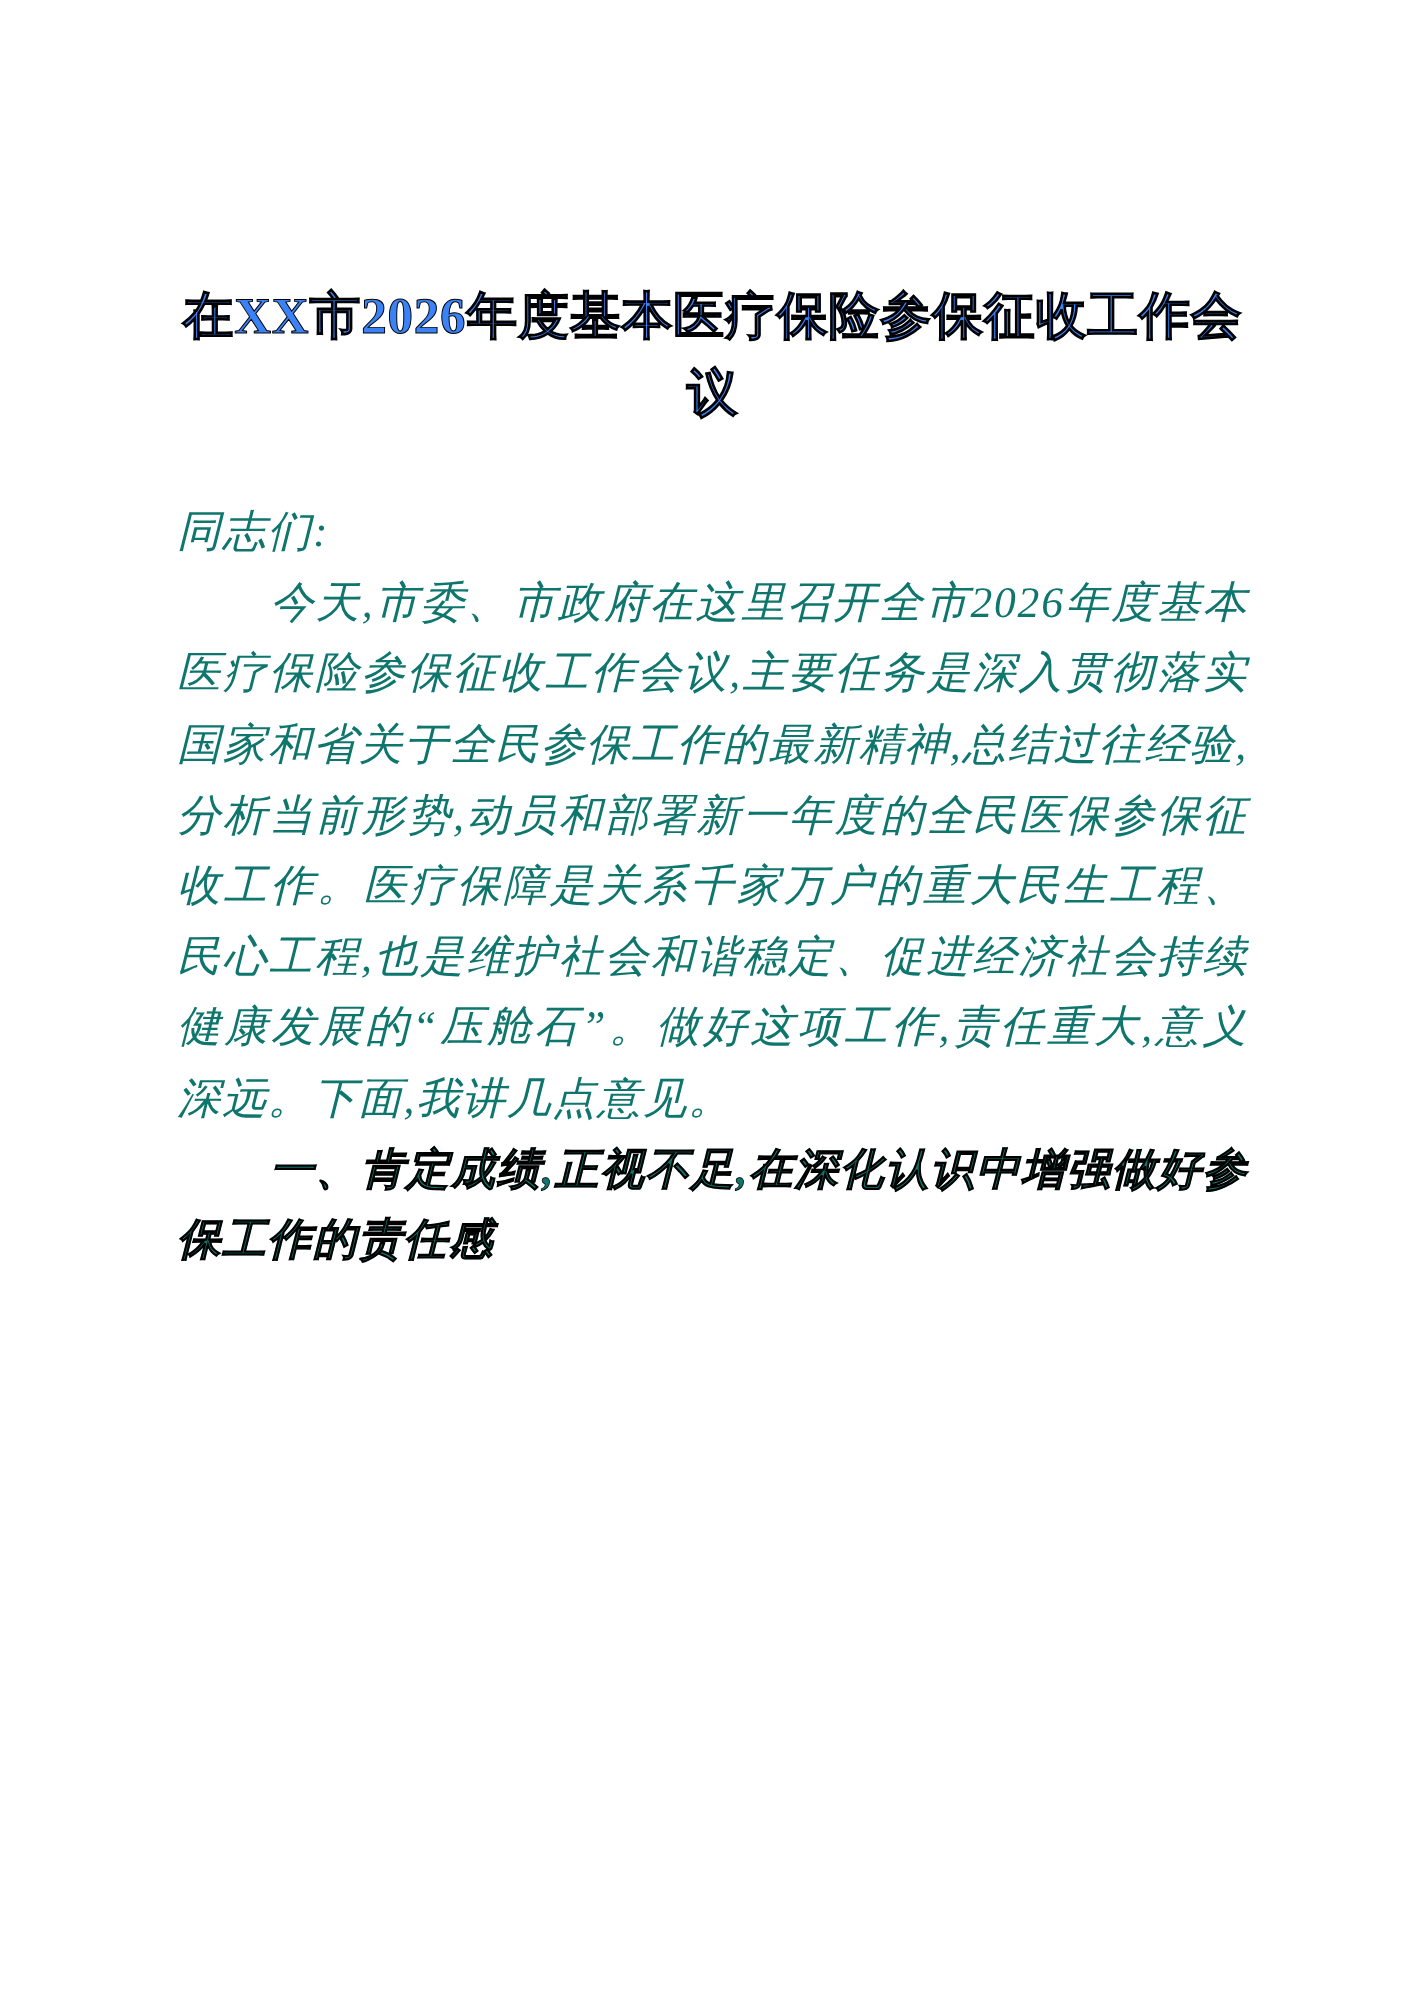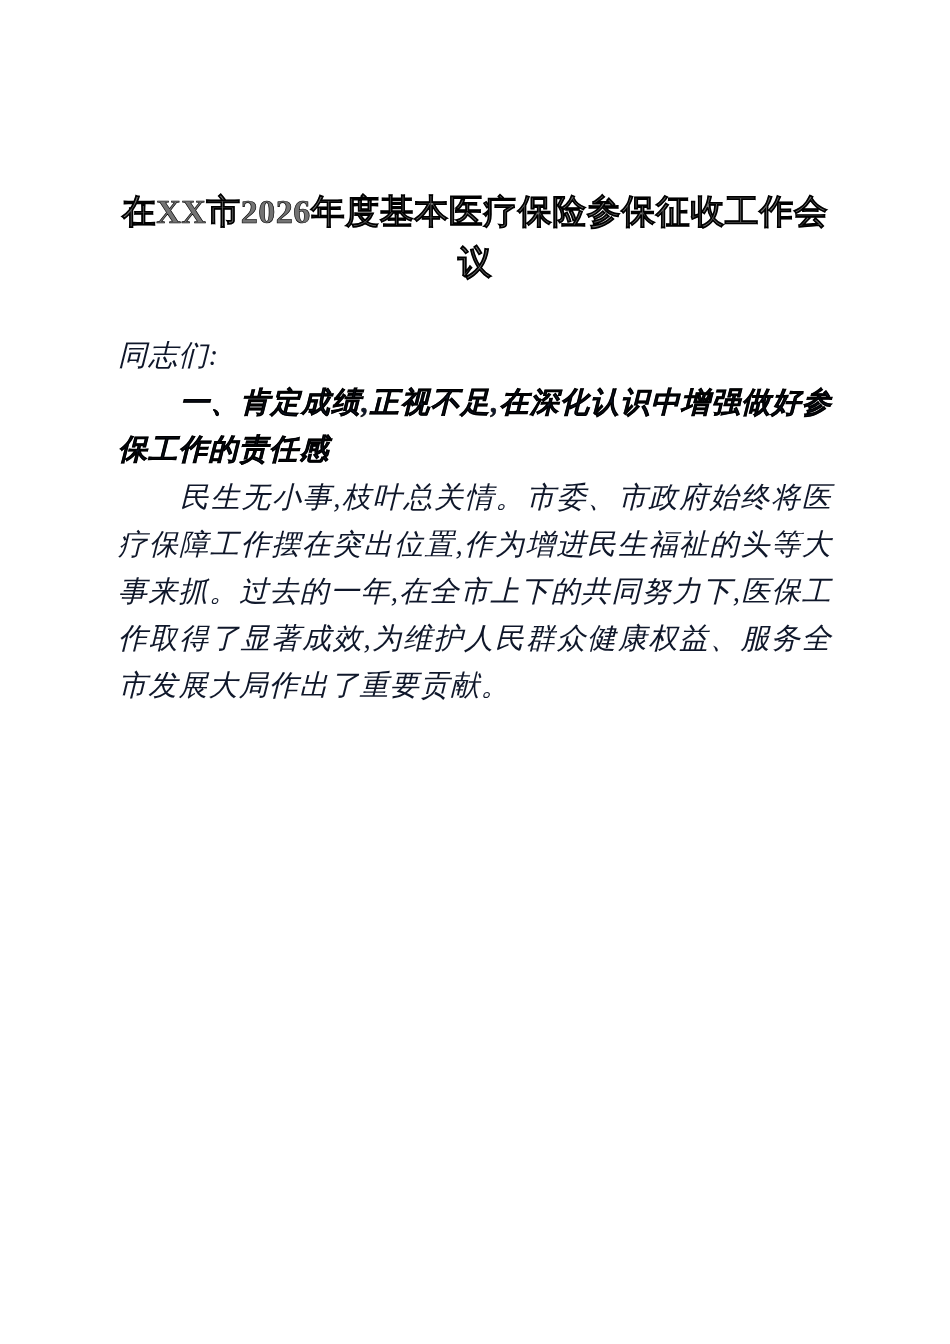--- a/index.html
+++ b/index.html
@@ -30,38 +30,38 @@
     position: absolute;
     left: 118px;
     top: 186px;
     width: 714px;
     text-align: center;
     font-family: "Liberation Serif", "DejaVu Serif", serif;
     font-weight: 700;
     font-size: 34px;
     line-height: 51px;
     letter-spacing: 0.5px;
-    color: #737373;
+    color: #3b82f6;
     -webkit-text-stroke: 0.65px #000000;
   }
 
   
   .body-block {
     position: absolute;
     left: 118px;
     top: 332px;
     width: 714px;
   }
 
   .para {
     font-family: "Liberation Serif", "DejaVu Serif", serif;
     font-style: italic;
     font-size: 29px;
     line-height: 47.2px;
-    color: #0f172a;
+    color: #0f766e;
     text-align: justify;
     text-justify: inter-character;
     letter-spacing: 1.2px;
     margin: 0;
     word-break: break-all;
     white-space: normal;
   }
 
   .para.indent {
     text-indent: 62px;
@@ -78,21 +78,21 @@
 <div id="page">
 
   <div class="doc-title">
     <div>在XX市2026年度基本医疗保险参保征收工作会议</div>
   </div>
 
   <div class="body-block">
 
     <p class="para">同志们:</p>
 
+    <p class="para indent">今天,市委、市政府在这里召开全市2026年度基本医疗保险参保征收工作会议,主要任务是深入贯彻落实国家和省关于全民参保工作的最新精神,总结过往经验,分析当前形势,动员和部署新一年度的全民医保参保征收工作。医疗保障是关系千家万户的重大民生工程、民心工程,也是维护社会和谐稳定、促进经济社会持续健康发展的“压舱石”。做好这项工作,责任重大,意义深远。下面,我讲几点意见。</p>
 
     <p class="para indent heading">一、肯定成绩,正视不足,在深化认识中增强做好参保工作的责任感</p>
 
-    <p class="para indent">民生无小事,枝叶总关情。市委、市政府始终将医疗保障工作摆在突出位置,作为增进民生福祉的头等大事来抓。过去的一年,在全市上下的共同努力下,医保工作取得了显著成效,为维护人民群众健康权益、服务全市发展大局作出了重要贡献。</p>
 
 
   </div>
 
 </div>
 
 </body></html>

